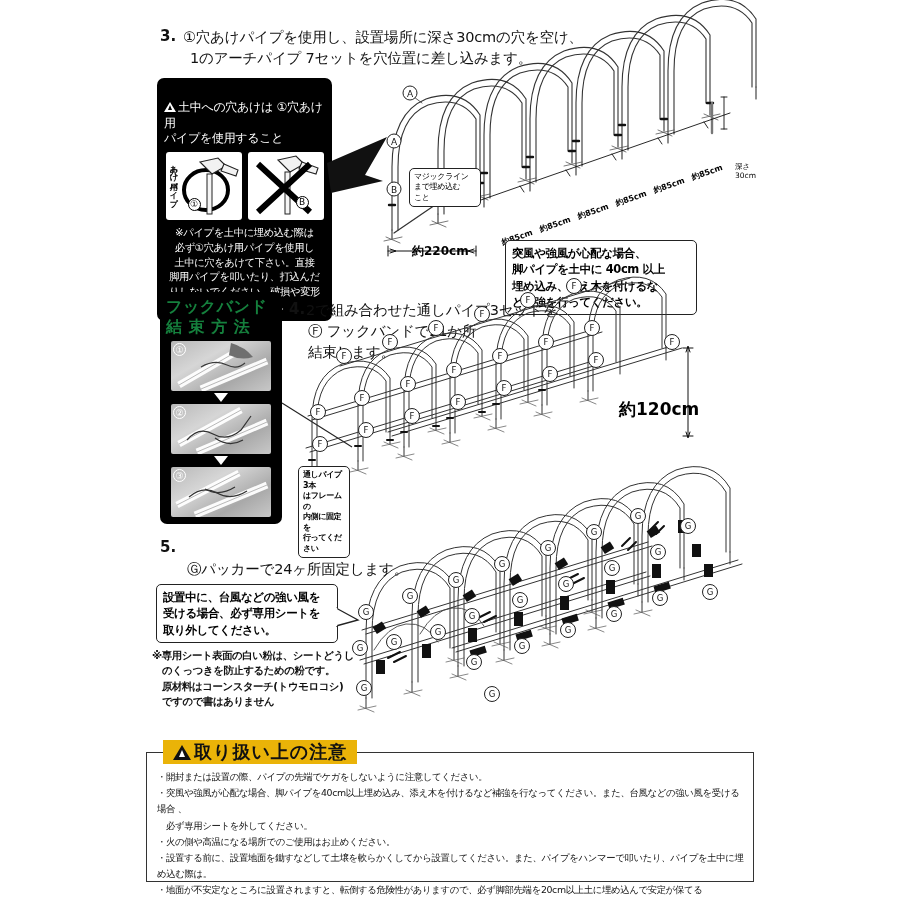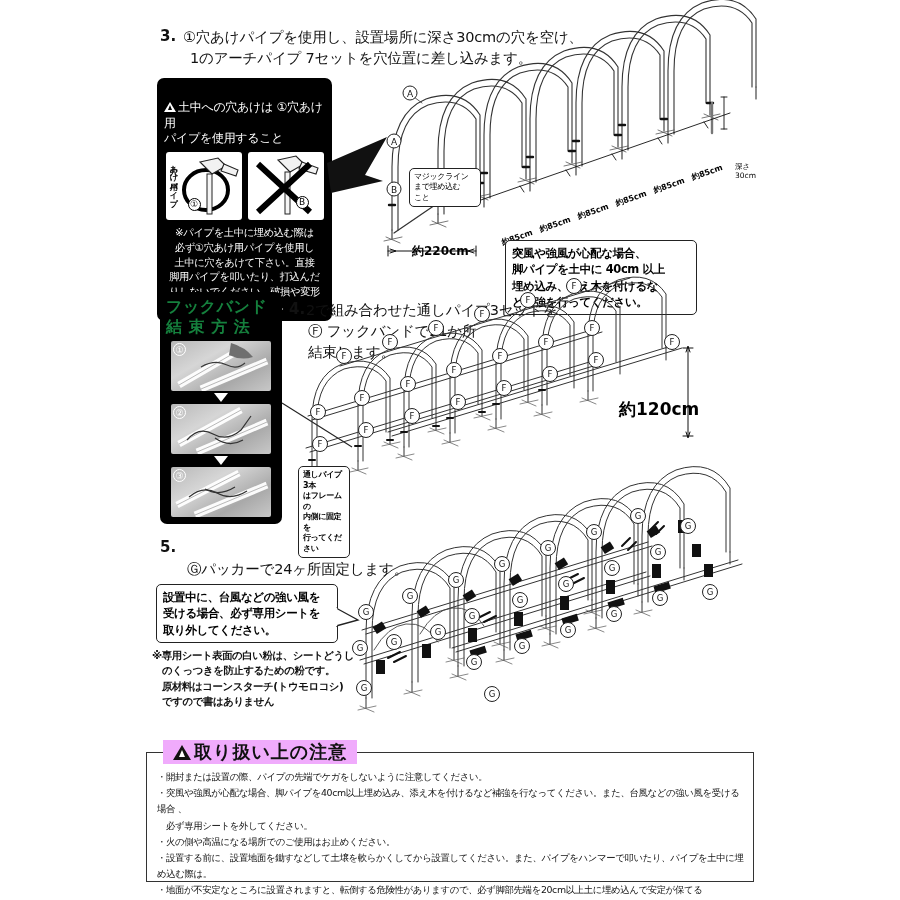--- a/index.html
+++ b/index.html
@@ -162,21 +162,21 @@
   .dim.tiny { font-size: 7.5px; font-weight: 400; line-height:1.15; white-space: pre-line;}
 
   
   .caution {
     position: absolute;
     border: 1.6px solid #333;
     background: #fff;
   }
   .caution-title {
     position: absolute;
-    background: #f0abfc;
+    background: #eab308;
     padding: 0 10px;
     font-size: 18px; font-weight: 700;
     color: #111;
     white-space: nowrap;
     letter-spacing: 1px;
   }
   .tri-warn {
     display: inline-block;
     width: 0; height: 0;
     border-left: 9px solid transparent;

